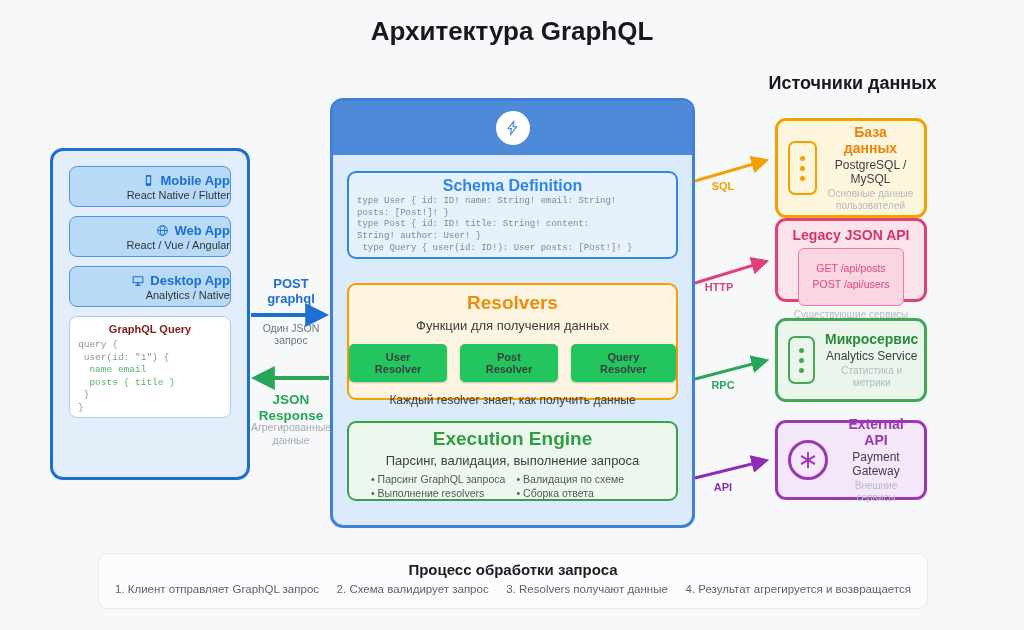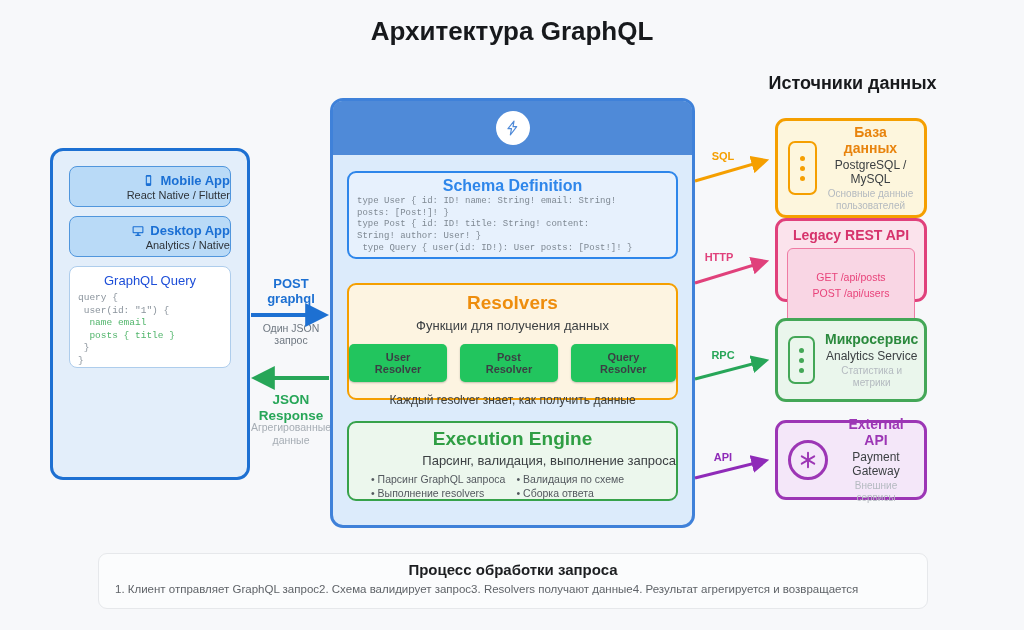--- a/index.html
+++ b/index.html
@@ -19,21 +19,21 @@
 
   
   .client-box { left:50px; top:148px; width:200px; height:332px; border:3px solid #1d70d2; border-radius:13px; background:#e3eefa; }
   .client-header { background:#1d70d2; border-radius:9px 9px 0 0; padding:7px 10px 9px; text-align:center; color:#fff; font-size:16px; font-weight:bold; line-height:1.32; }
   .client-body { padding:15px 16px 10px; }
   .app-item { height:41px; margin-bottom:9px; background:#b9daf7; border:1.5px solid #5096dd; border-radius:8px; display:flex; flex-direction:column; align-items:flex-end; justify-content:center; }
   .app-name { font-size:13px; font-weight:bold; color:#1a6fd4; display:flex; align-items:center; gap:5px; }
   .app-stack { font-size:11px; color:#2e3338; margin-top:1px; }
   .app-icon svg { display:block; }
   .query-box { margin-top:4px; background:#ffffff; border:1.5px solid #aecdec; border-radius:8px; padding:6px 8px 8px; height:102px; }
-  .query-title { text-align:center; font-size:13px; font-weight:normal; color:#1d4ed8; margin-bottom:4px; }
+  .query-title { text-align:center; font-size:11px; font-weight:bold; color:#7f1d1d; margin-bottom:4px; }
   .code-line { font-family:"Liberation Mono","DejaVu Sans Mono",monospace; font-size:9.5px; line-height:1.32; white-space:pre; color:#8a939c; }
   .code-line.green { color:#51b56b; }
 
   
   .req-label { left:252px; top:276px; width:78px; text-align:center; font-size:13px; font-weight:bold; color:#1d70d2; line-height:1.18; }
   .req-sub { left:245px; top:322px; width:92px; text-align:center; font-size:10.5px; color:#6e7780; }
   .resp-label { left:252px; top:392px; width:78px; text-align:center; font-size:13.5px; font-weight:bold; color:#27a658; line-height:1.18; }
   .resp-sub { left:247px; top:421px; width:88px; text-align:center; font-size:10.5px; color:#a6adb4; line-height:1.25; }
 
   
@@ -49,26 +49,26 @@
 
   .resolvers-box { background:#fdf4e1; border:2px solid #f59f00; border-radius:9px; height:117px; margin-bottom:21px; text-align:center; padding-top:7px; }
   .resolvers-title { font-size:19px; font-weight:bold; color:#ee8d0d; }
   .resolvers-sub { font-size:13px; color:#3c4043; margin-top:4px; }
   .resolver-row { display:flex; justify-content:center; gap:13px; margin-top:11px; }
   .resolver-btn { background:#22c55e; border-radius:5px; padding:7px 13px; font-size:11px; font-weight:bold; color:#3b3f44; box-shadow:0 1px 2px rgba(0,0,0,0.22); }
   .resolvers-footer { font-size:12px; color:#3c4043; margin-top:11px; }
 
   .execution-box { background:#ecf7ed; border:2px solid #37a24b; border-radius:9px; height:80px; text-align:center; padding-top:5px; }
   .execution-title { font-size:19px; font-weight:bold; color:#2f9e44; }
-  .execution-sub { font-size:13px; color:#3c4043; margin-top:3px;text-align:right; }
+  .execution-sub { font-size:13px; color:#3c4043; margin-top:3px; }
   .exec-bullets { display:grid; grid-template-columns:1fr 1fr; padding:4px 14px 0 22px; text-align:left; }
   .exec-bullet { font-size:10.5px; color:#53585e; line-height:1.35; }
 
   
-  .conn-label { width:44px; text-align:center; font-size:11px; font-weight:600; }
+  .conn-label { width:44px; text-align:center; font-size:11px; font-weight:600;margin-top:30px; }
   .conn-sql  { left:701px; top:150px; color:#f59f00; }
   .conn-http { left:697px; top:251px; color:#e0417b; }
   .conn-rpc  { left:701px; top:349px; color:#27a658; }
   .conn-api  { left:701px; top:451px; color:#8f2bb8; }
 
   
   .src-card { left:775px; width:152px; border-radius:11px; }
   .src-row { display:flex; align-items:center; padding:0 10px; gap:10px; }
   .card-db { top:118px; height:100px; border:3px solid #f59f00; background:#fdf6dd; }
   .card-rest { top:218px; height:84px; border:3px solid #e0417b; background:#fbe3ec; text-align:center; padding-top:6px; }
@@ -81,27 +81,27 @@
   .icon-db .dot { background:#f59f00; }
   .icon-micro { width:27px; height:48px; border:2.5px solid #44a757; }
   .icon-micro .dot { background:#44a757; }
   .icon-ext { width:40px; height:40px; border:3px solid #9c36b5; border-radius:50%; display:flex; align-items:center; justify-content:center; flex:0 0 auto; }
 
   .src-text { flex:1; text-align:center; }
   .src-title { font-size:14px; font-weight:bold; }
   .t-orange { color:#e8830c; } .t-pink { color:#d6336c; } .t-green { color:#2b8a3e; } .t-purple { color:#9c36b5; }
   .src-line1 { font-size:12px; color:#3c4043; margin-top:2px; }
   .src-line2 { font-size:10px; color:#b4bac0; margin-top:2px; line-height:1.25; }
-  .endpoint-box { width:128px; margin:5px auto 3px; border:1.5px solid #ef7ba3; background:#f9d6e4; border-radius:6px; padding:21px 0; }
+  .endpoint-box { width:106px; margin:5px auto 3px; border:1.5px solid #ef7ba3; background:#f9d6e4; border-radius:6px; padding:12px 0; }
   .endpoint { font-size:10.5px; color:#e8437a; line-height:1.5; }
 
   
   .process-strip { left:98px; top:553px; width:830px; height:56px; background:#fbfcfd; border:1px solid #e6e8eb; border-radius:9px; padding-top:7px; }
   .process-title { text-align:center; font-size:15px; font-weight:bold; color:#1c1e21; }
-  .process-steps { display:flex; padding:5px 16px 0; }
+  .process-steps { display:flex; justify-content:space-between; padding:5px 16px 0; }
   .process-step { font-size:11.5px; color:#5f6368; }
 
   svg.overlay { position:absolute; left:0; top:0; pointer-events:none; }
 </style>
 </head>
 <body>
 
 <div class="abs page-title">Архитектура GraphQL</div>
 <div class="abs sources-heading">Источники данных</div>
 
@@ -114,20 +114,33 @@
           <svg width="13" height="13" viewBox="0 0 24 24">
               <rect x="7" y="2" width="10" height="20" rx="2" fill="#1a6fd4"></rect>
               <rect x="9" y="5" width="6" height="12" fill="#b9daf7"></rect>
             </svg>
         </span>
         <span>Mobile App</span>
       </div>
       <div class="app-stack">React Native / Flutter</div>
     </div>
 
+    <div class="app-item">
+      <div class="app-name">
+        <span class="app-icon">
+          <svg width="13" height="13" viewBox="0 0 24 24" fill="none" stroke="#1a6fd4" stroke-width="1.8">
+              <circle cx="12" cy="12" r="9"></circle>
+              <ellipse cx="12" cy="12" rx="4" ry="9"></ellipse>
+              <line x1="3" y1="12" x2="21" y2="12"></line>
+            </svg>
+        </span>
+        <span>Web App</span>
+      </div>
+      <div class="app-stack">React / Vue / Angular</div>
+    </div>
 
     <div class="app-item">
       <div class="app-name">
         <span class="app-icon">
           <svg width="14" height="13" viewBox="0 0 24 24">
               <rect x="2" y="4" width="20" height="13" rx="1.6" fill="#1a6fd4"></rect>
               <rect x="4" y="6" width="16" height="9" fill="#b9daf7"></rect>
               <rect x="10" y="17" width="4" height="3" fill="#1a6fd4"></rect>
               <rect x="7" y="20" width="10" height="2" rx="1" fill="#1a6fd4"></rect>
             </svg>
@@ -209,21 +222,21 @@
       <span class="dot"></span>
   </div>
   <div class="src-text">
     <div class="src-title t-orange">База данных</div>
     <div class="src-line1">PostgreSQL / MySQL</div>
     <div class="src-line2">Основные данные пользователей</div>
   </div>
 </div>
 
 <div class="abs src-card card-rest">
-  <div class="src-title t-pink">Legacy REST API</div>
+  <div class="src-title t-pink">Legacy JSON API</div>
   <div class="endpoint-box">
     <div class="endpoint">GET /api/posts</div>
     <div class="endpoint">POST /api/users</div>
   </div>
   <div class="src-line2">Существующие сервисы</div>
 </div>
 
 <div class="abs src-card card-micro src-row">
   <div class="panel-icon icon-micro">
     <span class="dot"></span>

